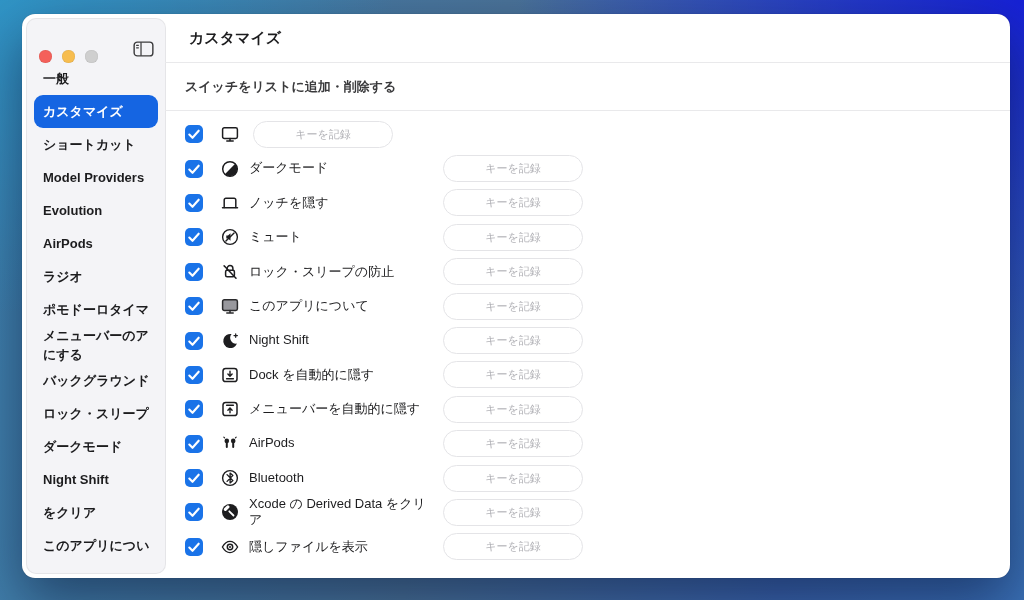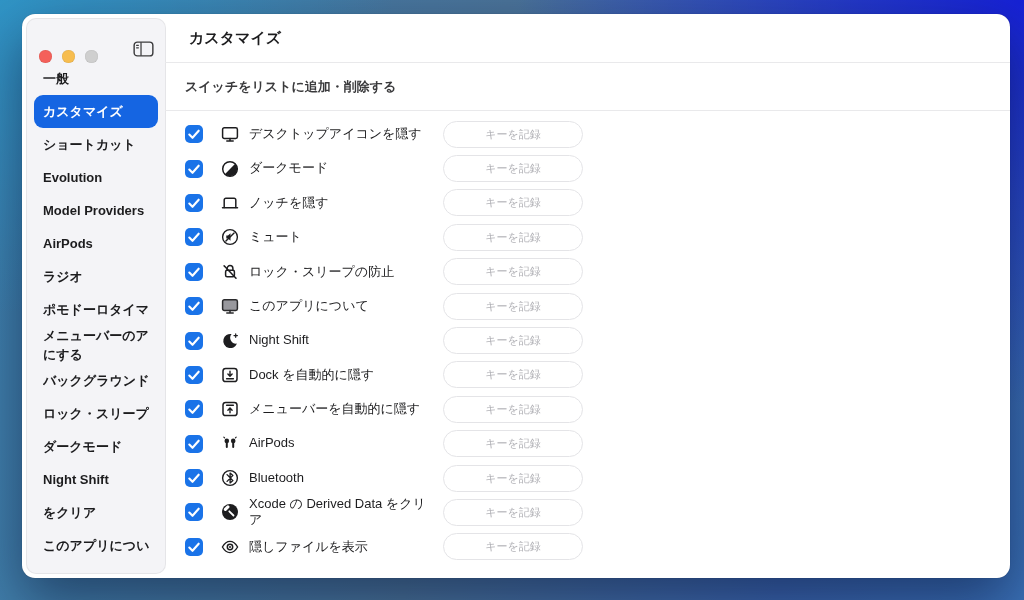--- a/index.html
+++ b/index.html
@@ -86,24 +86,24 @@
           <div class="sb-item">
     <div class="sb-label">一般</div>
   </div>
           <div class="sb-item selected">
     <div class="sb-label">カスタマイズ</div>
   </div>
           <div class="sb-item">
     <div class="sb-label">ショートカット</div>
   </div>
           <div class="sb-item">
+    <div class="sb-label">Model Providers</div>
+  </div>
+          <div class="sb-item">
     <div class="sb-label">Evolution</div>
-  </div>
-          <div class="sb-item">
-    <div class="sb-label">Model Providers</div>
   </div>
           <div class="sb-item">
     <div class="sb-label">AirPods</div>
   </div>
           <div class="sb-item">
     <div class="sb-label">ラジオ</div>
   </div>
           <div class="sb-item">
     <div class="sb-label">ポモドーロタイマー</div>
   </div>
@@ -147,21 +147,20 @@
       <svg viewBox="0 0 18 18" width="18" height="18">
         <path d="M4.3 9.6 L7.5 12.8 L13.7 5.7" stroke="#fff" stroke-width="2.1" fill="none" stroke-linecap="round" stroke-linejoin="round"></path>
       </svg>
     </div>
     <span class="row-icon">
               <svg viewBox="0 0 20 20" width="20" height="20">
                 <rect x="2.6" y="3.8" width="14.8" height="10.6" rx="1.7" stroke="#1d1d1f" fill="none" stroke-linecap="round" stroke-linejoin="round" stroke-width="1.5"></rect>
                 <path d="M10 14.4v2.3 M6.8 16.9h6.4" stroke="#1d1d1f" fill="none" stroke-linecap="round" stroke-linejoin="round" stroke-width="1.5"></path>
               </svg>
             </span>
-    <span class="row-label">デスクトップアイコンを隠す</span>
     <button class="record-btn">キーを記録</button>
   </div>
           <div class="row">
     <div class="cb">
       <svg viewBox="0 0 18 18" width="18" height="18">
         <path d="M4.3 9.6 L7.5 12.8 L13.7 5.7" stroke="#fff" stroke-width="2.1" fill="none" stroke-linecap="round" stroke-linejoin="round"></path>
       </svg>
     </div>
     <span class="row-icon">
               <svg viewBox="0 0 20 20" width="20" height="20">

